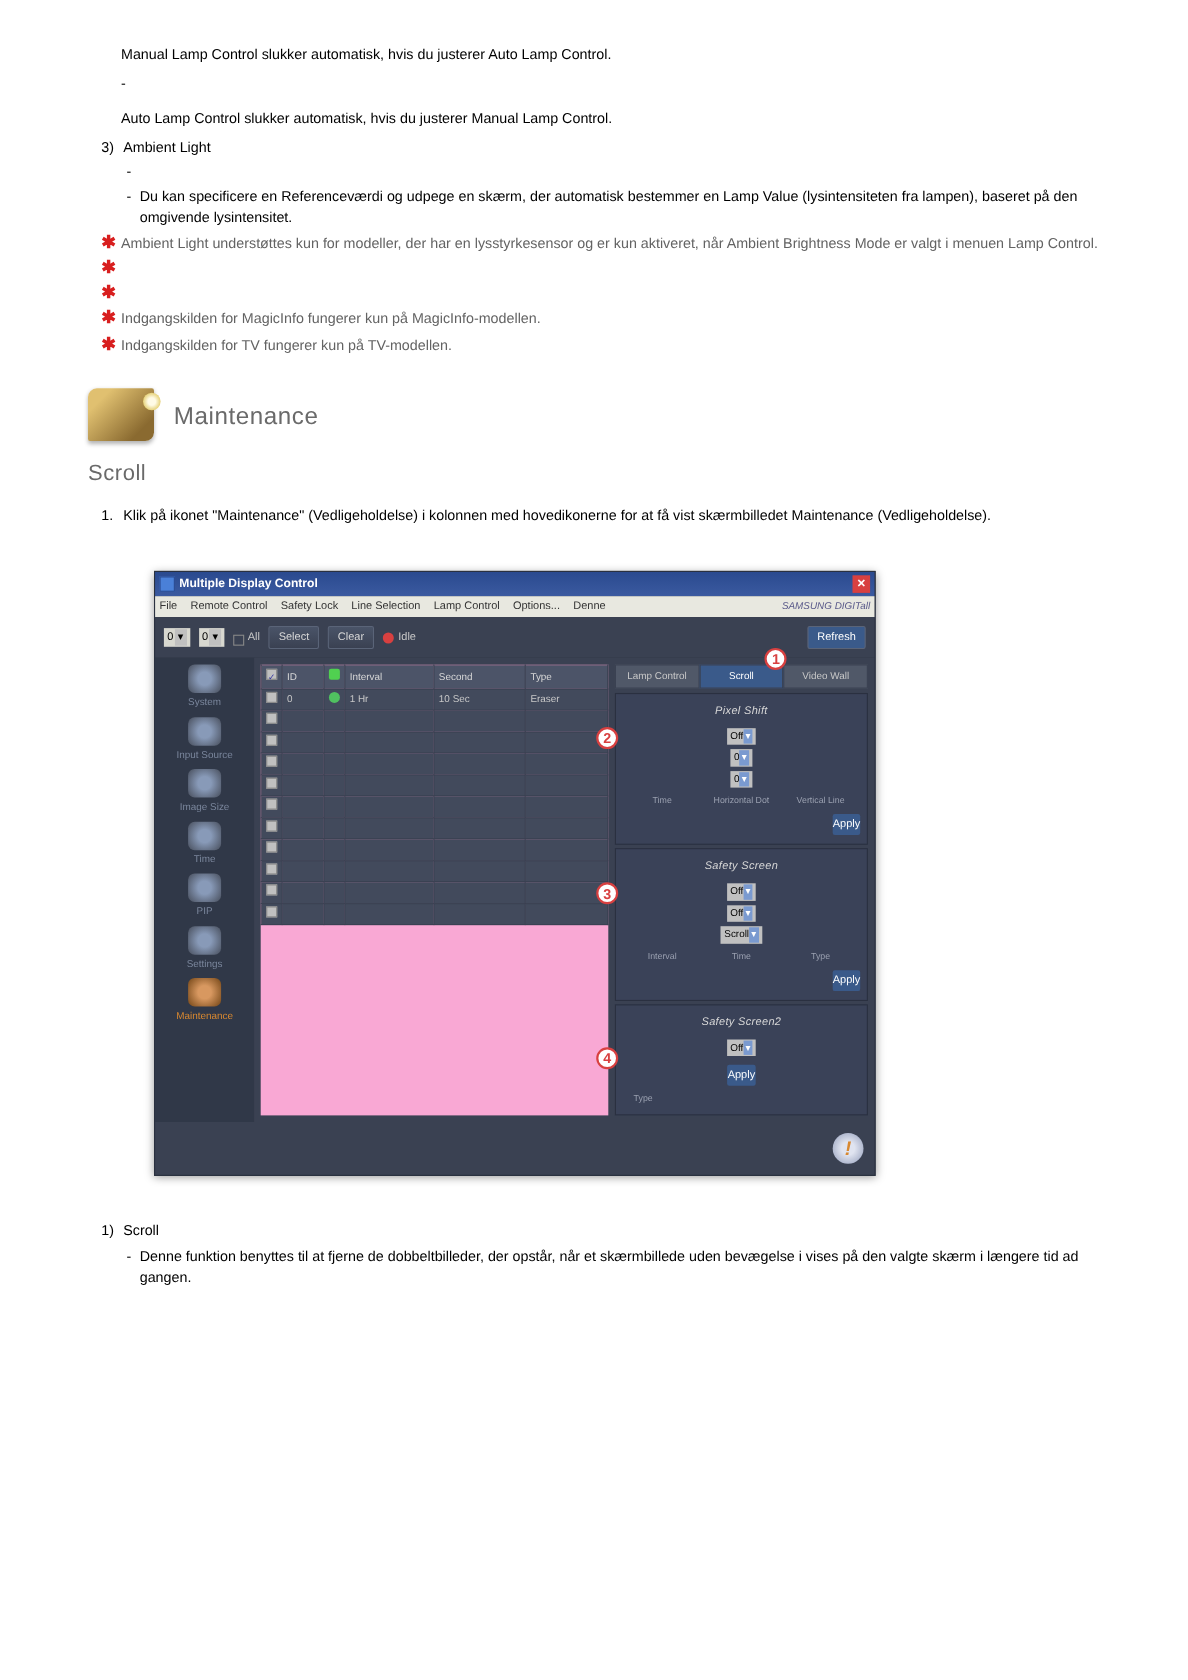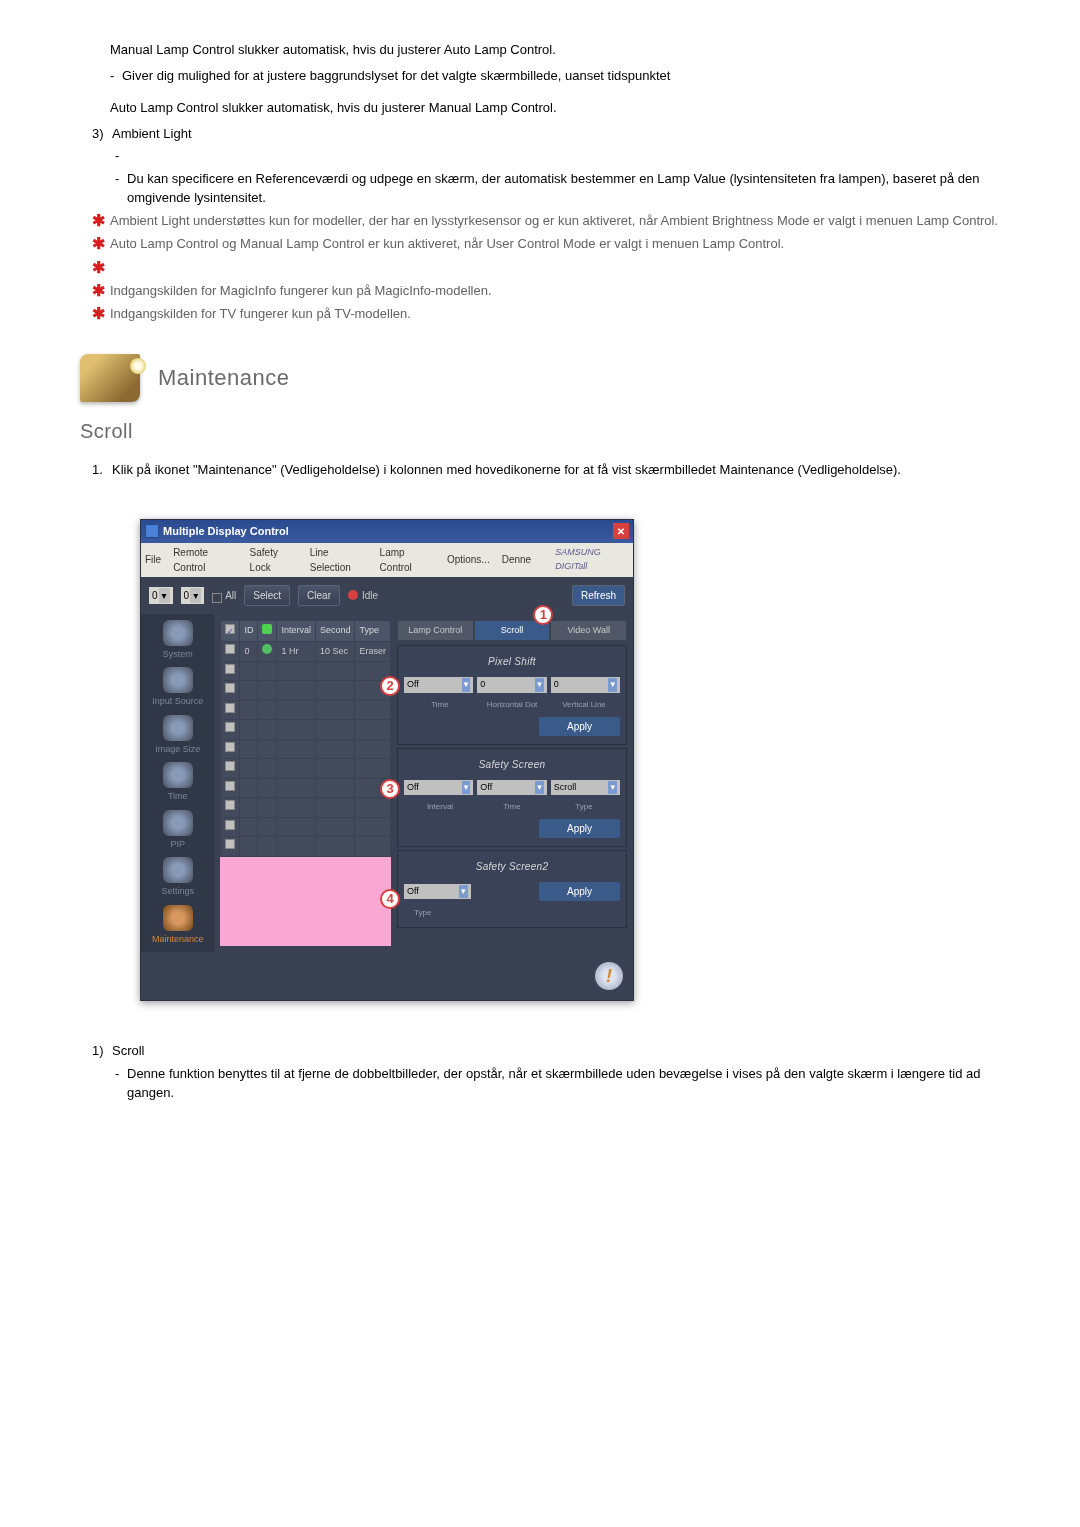--- a/index.html
+++ b/index.html
@@ -34,21 +34,21 @@
       content:""; position:absolute; top:4px; right:-6px;
       width:16px; height:16px; border-radius:50%;
       background: radial-gradient(circle,#fffbe6 30%,#e6d27a 70%);
     }
     .section-title { font-size: 22px; color: #6a6a6a; letter-spacing: 0.5px; }
     .sub-heading { font-size: 20px; color: #6a6a6a; margin: 4px 0 14px 0; letter-spacing: 0.5px; }
     .step-item { display: flex; margin-left: 12px; margin-bottom:6px; }
     .step-item .num { width: 20px; flex-shrink: 0; }
     .screenshot-wrap { margin: 40px 0 40px 60px; }
     .mdc-window {
-      width: 494px;
+      width: 656px;
       background: #2a3140;
       border: 1px solid #2a3140;
       font-family: Tahoma, Arial, sans-serif;
       font-size: 10px;
       color: #c8c8c8;
       box-shadow: 0 2px 8px rgba(0,0,0,0.4);
     }
     .mdc-titlebar {
       background: linear-gradient(#2a4a8f,#3b5aa0);
       color:#fff; padding:3px 4px;
@@ -131,31 +131,31 @@
     .mdc-tabs .tab.active{background:#3a5a8a;color:#fff;}
     .mdc-panel{
       background:#3a4258;padding:8px 6px;border:1px solid #2a3040;
       display:flex;flex-direction:column;gap:6px;position:relative;
     }
     .mdc-panel .ptitle{
       text-align:center;color:#d8d8d8;font-size:10px;margin-bottom:2px;
       letter-spacing:0.3px;
       font-style:italic;
     }
-    .mdc-row{display:flex;gap:4px;align-items:center;}
+    .mdc-row{display:flex;gap:4px;align-items:center;flex-direction:column;}
     .msel{
       flex:1;background:#c0c0c0;color:#000;padding:1px 3px;
       display:flex;justify-content:space-between;font-size:9px;
     }
     .msel .dd{background:#7a9ad0;padding:0 2px;color:#fff;}
     .mlabels{display:flex;font-size:8px;color:#9aa0b0;}
     .mlabels span{flex:1;text-align:center;}
     .apply-btn{
       align-self:flex-end;background:#3a5a8a;color:#fff;
-      padding:2px 28px;border-radius:2px;font-size:10px;
+      padding:2px 0;border-radius:2px;font-size:10px;
     }
     .callout{
       position:absolute;left:-18px;width:20px;height:20px;
       border-radius:50%;border:2px solid #d84040;background:#fff;
       color:#d84040;font-weight:bold;font-size:13px;
       display:flex;align-items:center;justify-content:center;
     }
     .mdc-footer{
       background:#3a4152;padding:10px;display:flex;justify-content:flex-end;
     }
@@ -167,21 +167,20 @@
     }
     .spacer-v{height:10px;}
     .right-panels{display:flex;flex-direction:column;gap:3px;position:relative;}
   </style>
 </head>
 <body>
 
 <div class="indent-2 para">Manual Lamp Control slukker automatisk, hvis du justerer Auto Lamp Control.</div>
 <div class="sub-item" style="margin-left:30px;">
   <span class="dash">- </span>
-  <span>Giver dig mulighed for at justere baggrundslyset for det valgte skærmbillede, uanset tidspunktet</span>
 </div>
 <div class="spacer-v"></div>
 <div class="indent-2 para">Auto Lamp Control slukker automatisk, hvis du justerer Manual Lamp Control.</div>
 
 <div class="list-item">
   <span class="num">3)</span>
   <span>Ambient Light</span>
 </div>
 <div class="sub-item">
   <span class="dash">- </span>
@@ -190,21 +189,20 @@
   <span class="dash">- </span>
   <span>Du kan specificere en Referenceværdi og udpege en skærm, der automatisk bestemmer en Lamp Value (lysintensiteten fra lampen), baseret på den omgivende lysintensitet.</span>
 </div>
 
 <div class="star-item">
   <span class="star">✱</span>
   <span class="star-text">Ambient Light understøttes kun for modeller, der har en lysstyrkesensor og er kun aktiveret, når Ambient Brightness Mode er valgt i menuen Lamp Control.</span>
 </div>
 <div class="star-item">
   <span class="star">✱</span>
-  <span class="star-text">Auto Lamp Control og Manual Lamp Control er kun aktiveret, når User Control Mode er valgt i menuen Lamp Control.</span>
 </div>
 <div class="star-item">
   <span class="star">✱</span>
 </div>
 <div class="star-item">
   <span class="star">✱</span>
   <span class="star-text">Indgangskilden for MagicInfo fungerer kun på MagicInfo-modellen.</span>
 </div>
 <div class="star-item">
   <span class="star">✱</span>

